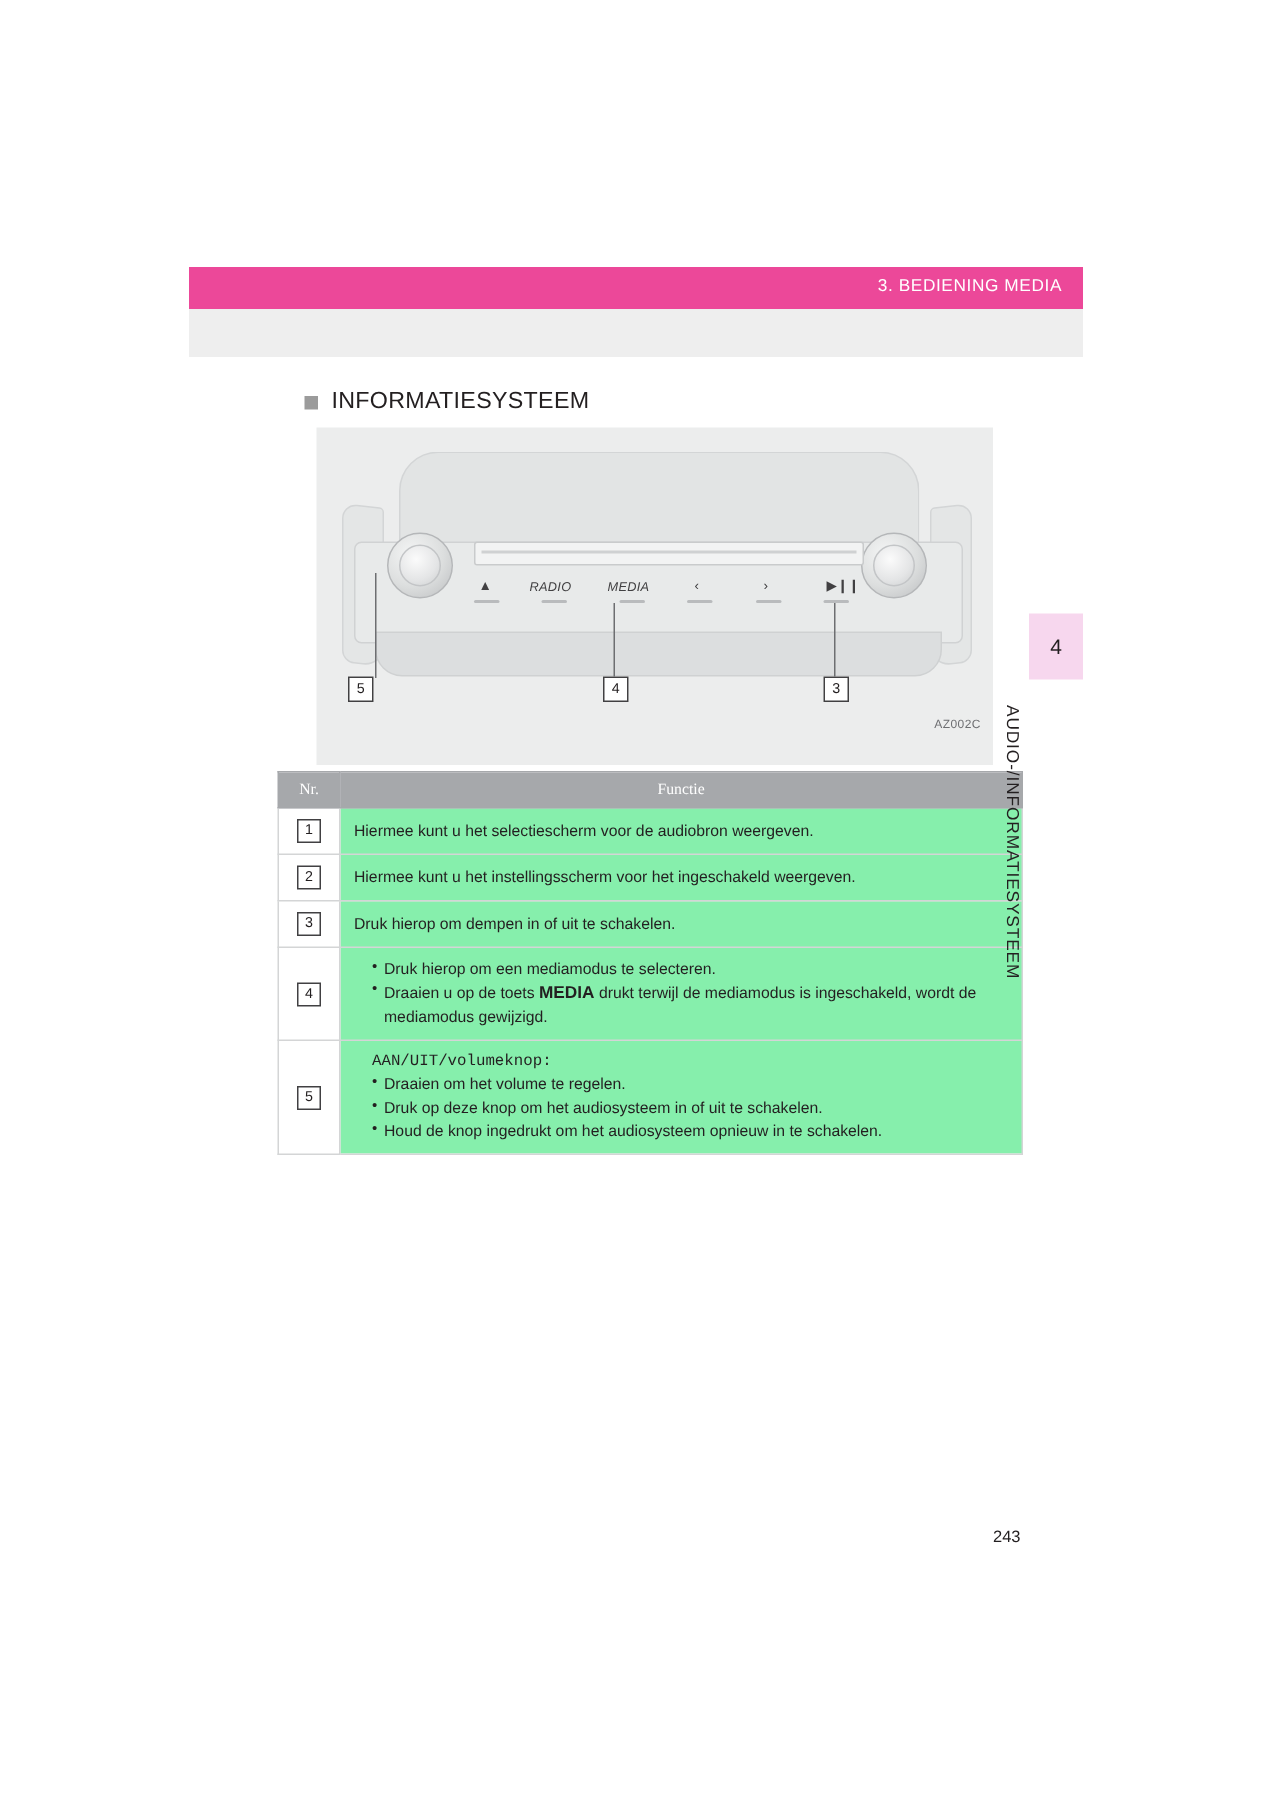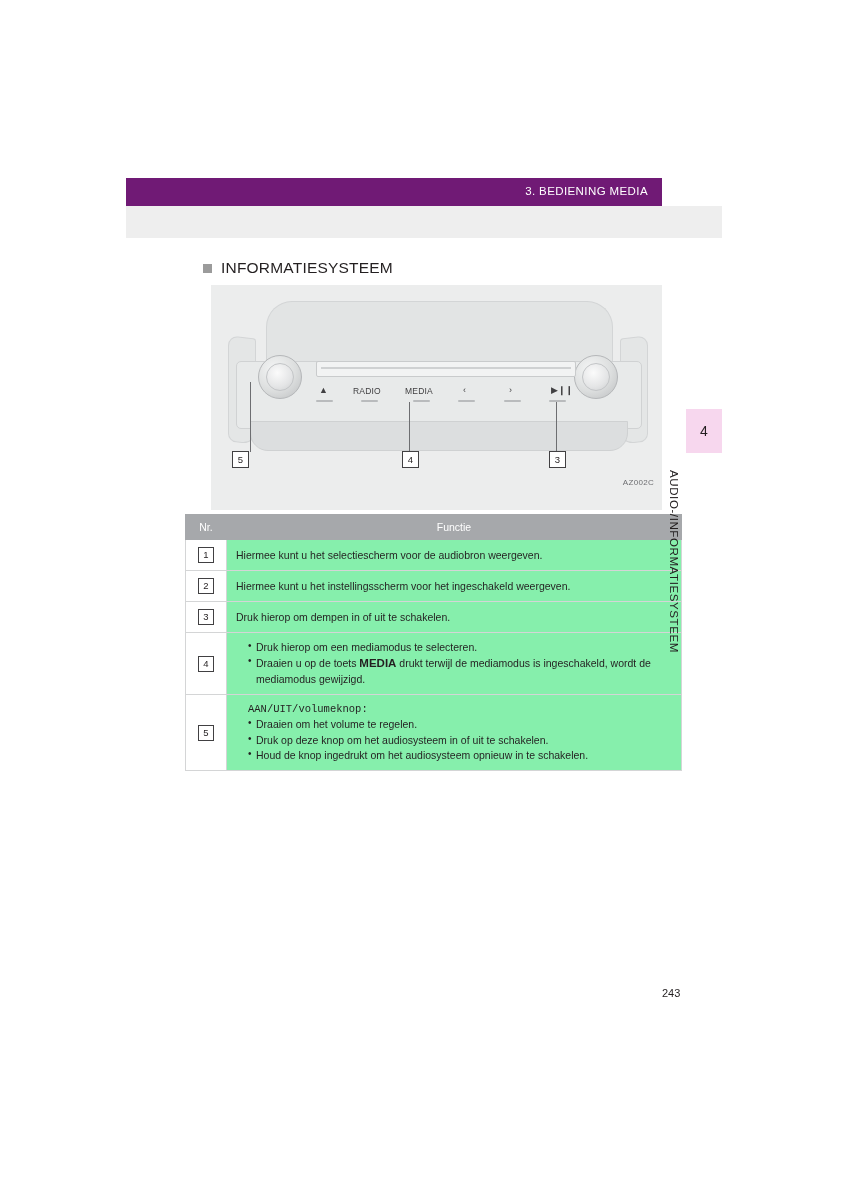--- a/index.html
+++ b/index.html
@@ -14,23 +14,23 @@
     font-family: "Liberation Sans", sans-serif;
     color: #231f20;
     overflow: hidden;
   }
 
   
   .header-band {
     position: absolute;
     left: 126px;
     top: 178px;
-    width: 536px;
+    width: 596px;
     height: 28px;
-    background: #701a75;
+    background: #ec4899;
   }
   .header-band .title {
     position: absolute;
     right: 14px;
     top: 7px;
     font-size: 11.5px;
     letter-spacing: 0.4px;
     color: #ffffff;
   }
   .header-sub {
@@ -190,20 +190,21 @@
     top: 84px;
     width: 276px;
     height: 26px;
   }
   .btn-lab {
     position: absolute;
     font-size: 8.5px;
     color: #414042;
     letter-spacing: 0.2px;
     white-space: nowrap;
+    font-style: italic;
   }
   .btn-dash {
     position: absolute;
     width: 17px;
     height: 2px;
     background: #b9bbbd;
     border-radius: 1px;
   }
   .btn-icon {
     position: absolute;
@@ -240,20 +241,21 @@
     color: #231f20;
   }
   .table th {
     background: #a6a8ab;
     color: #ffffff;
     font-weight: normal;
     font-size: 10.5px;
     padding: 6px 0;
     text-align: center;
     border: 1px solid #a6a8ab;
+    font-family: Liberation Serif, serif;
   }
   .table th.nr { width: 40px; }
   .table td {
     border: 1px solid #d4d5d6;
     padding: 7px 9px;
     vertical-align: middle;
     background: #86efac;
   }
   .table td.nr {
     text-align: center;
@@ -314,21 +316,21 @@
     font-size: 11.5px;
     letter-spacing: 0.6px;
     color: #231f20;
     white-space: nowrap;
   }
 
   
   .page-no {
     position: absolute;
     left: 662px;
-    top: 987px;
+    top: 1019px;
     font-size: 11px;
     color: #231f20;
   }
 </style>
 </head>
 <body>
 
 <div class="header-band">
   <span class="title">3. BEDIENING MEDIA</span>
 </div>

